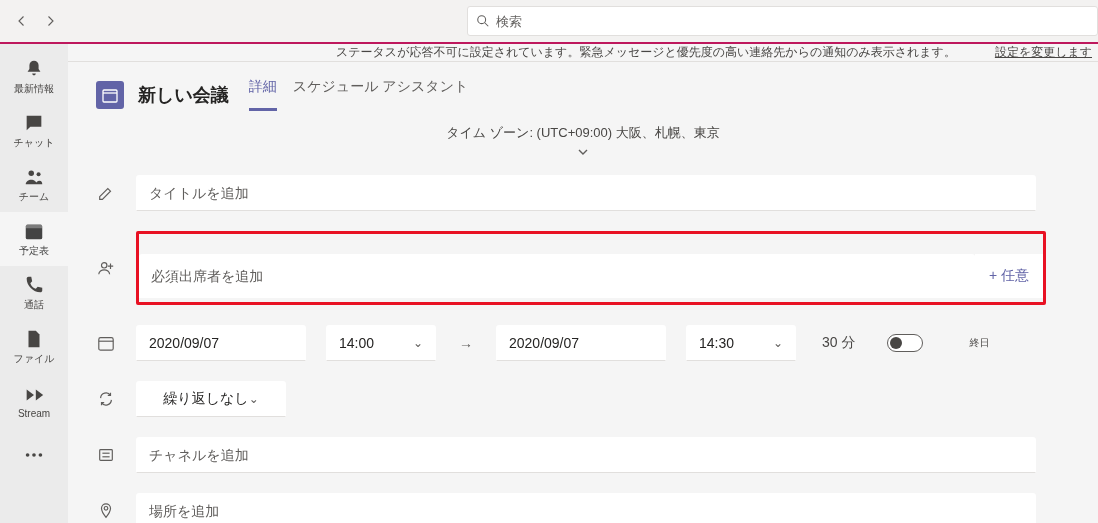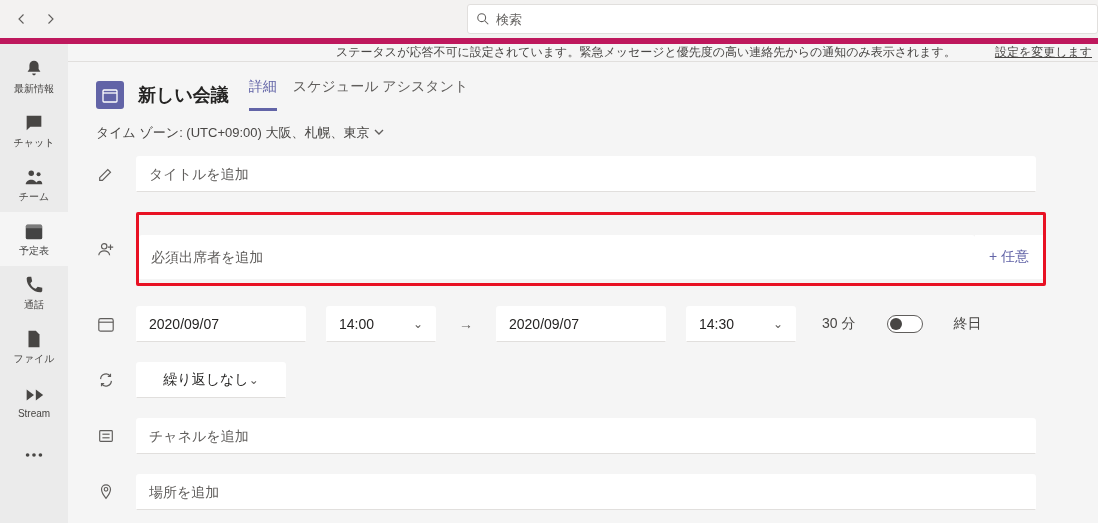--- a/index.html
+++ b/index.html
@@ -12,21 +12,21 @@
       height: 523px;
       overflow: hidden;
       display: flex;
       flex-direction: column;
     }
     .topbar {
       height: 44px;
       background: #f3f2f1;
       display: flex;
       align-items: center;
-      border-bottom: 6px solid #be185d;
+      border-bottom: 2px solid #be185d;
     }
     .nav-arrows {
       display: flex;
       gap: 8px;
       padding: 0 12px;
     }
     .nav-arrow {
       width: 20px;
       height: 20px;
       display: flex;
@@ -155,20 +155,21 @@
     }
     .header-border { height:1px; background:#e1dfdd; margin-top: -1px; }
 
     .timezone-row {
       padding: 14px 28px;
       font-size: 13px;
       color: #484644;
       display: flex;
       align-items: center;
       gap: 4px;
+      flex-direction: column;
     }
     .tz-chevron { color:#605e5c; }
 
     .form {
       padding: 0 28px 20px 28px;
       display: flex;
       flex-direction: column;
       gap: 20px;
     }
     .form-row {
@@ -260,22 +261,22 @@
       width: 12px;
       height: 12px;
       background: #484644;
       border-radius: 50%;
       position: absolute;
       top: 2px;
       left: 2px;
     }
     .allday-label {
       color: #484644;
-      font-size: 14px;
-      margin-left: 10px;
+      font-size: 10px;
+      margin-left: 26px;
     }
     .recur-select {
       width: 150px;
       justify-content: center;
     }
     .chev { color:#605e5c; font-size:12px;}
   </style>
 </head>
 <body>
 

